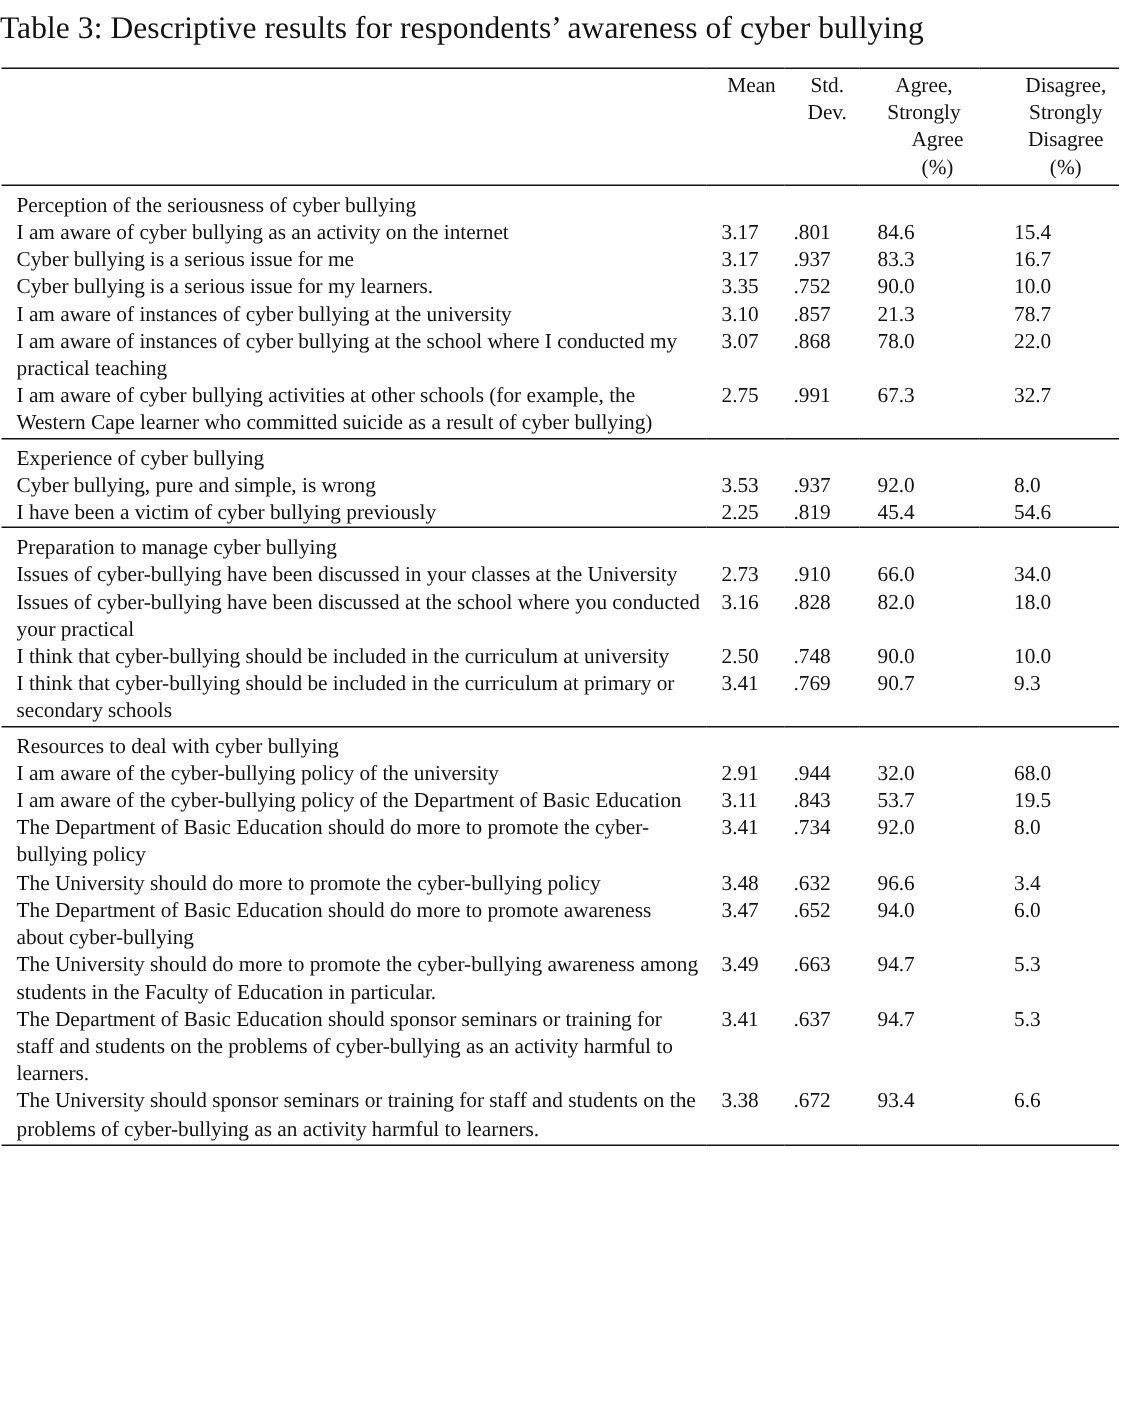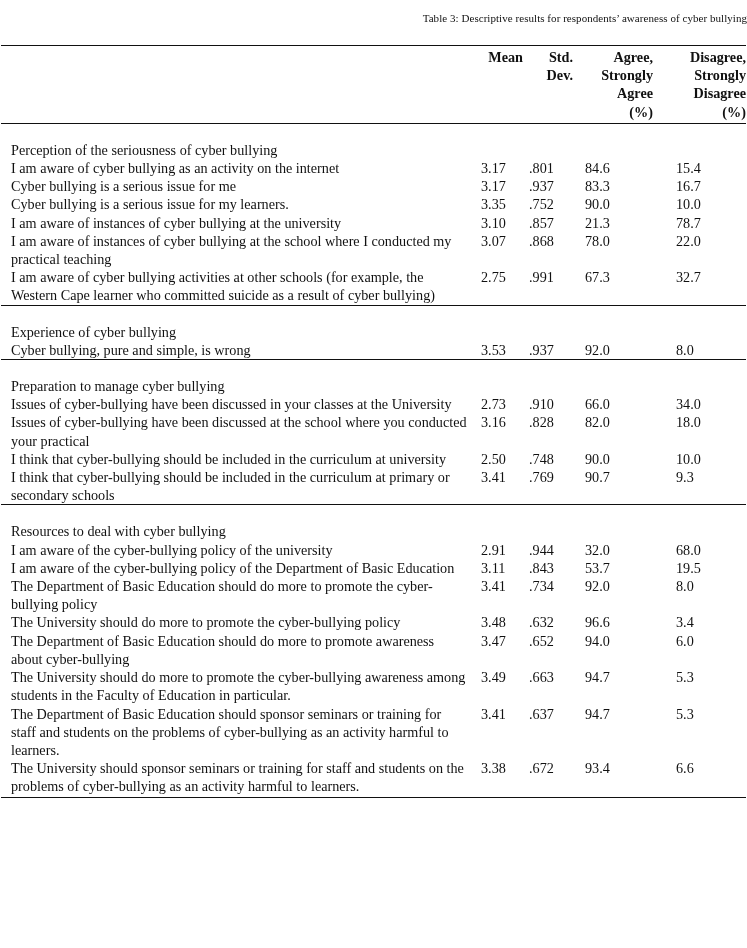--- a/index.html
+++ b/index.html
@@ -4,61 +4,61 @@
   <style>
     html, body { margin: 0; padding: 0; background: #ffffff; }
     body {
       width: 747px; height: 948px; overflow: hidden;
       font-family: "Liberation Serif", "DejaVu Serif", serif;
       color: #111111;
       font-size: 14.2px;
       line-height: 18.2px;
     }
     .caption {
-      text-align: right;
-      font-size: 11px;
+      text-align: left;
+      font-size: 21px;
       padding-top: 9px;
       height: 36px;
       letter-spacing: 0.05px;
     }
     table {
       border-collapse: collapse;
       width: 745px;
       margin-left: 1px;
       table-layout: fixed;
     }
     col.c-item { width: 470px; }
     col.c-mean { width: 52px; }
     col.c-sd { width: 50px; }
     col.c-agree { width: 80px; }
     col.c-dis { width: 93px; }
     thead tr.head-row th {
       border-top: 1.6px solid #111;
       border-bottom: 1.6px solid #111;
-      font-weight: bold;
-      text-align: right;
+      font-weight: normal;
+      text-align: center;
       vertical-align: top;
       padding: 2px 0 2px 0;
       line-height: 18.2px;
     }
     thead th.h-mean { padding-left: 8px !important; }
     thead th.h-sd { padding-left: 7px !important; }
     thead th.h-agree { padding-left: 6px !important; }
     thead th.h-dis { padding-left: 22px !important; margin-top: 20px; }
     td {
       padding: 0;
       vertical-align: top;
       line-height: 18.2px;
     }
     td.item { padding-left: 10px; padding-right: 4px; }
     td.mean { padding-left: 10px; }
     td.sd { padding-left: 6px; }
     td.agree { padding-left: 12px; }
     td.dis { padding-left: 23px; }
-    tr.section-row td { padding-top: 17px; }
+    tr.section-row td { padding-top: 4px; }
     tbody.section + tbody.section tr.section-row td { border-top: 1.2px solid #111; }
     tbody.section:last-child tr:last-child td { border-bottom: 1.6px solid #111; padding-bottom: 1px; }
   </style>
 </head>
 <body>
 
 <div class="caption">Table 3: Descriptive results for respondents’ awareness of cyber bullying</div>
 
 <table>
   <colgroup>
@@ -152,20 +152,27 @@
 
   <tr>
     <td class="item">Cyber bullying, pure and simple, is wrong</td>
     <td class="mean">3.53</td>
     <td class="sd">.937</td>
     <td class="agree">92.0</td>
     <td class="dis">8.0</td>
   </tr>
 
 
+  <tr>
+    <td class="item">I have been a victim of cyber bullying previously</td>
+    <td class="mean">2.25</td>
+    <td class="sd">.819</td>
+    <td class="agree">45.4</td>
+    <td class="dis">54.6</td>
+  </tr>
 </tbody>
 
   <tbody class="section">
     <tr class="section-row">
       <td class="item" colspan="5">Preparation to manage cyber bullying</td>
     </tr>
 
   <tr>
     <td class="item">Issues of cyber-bullying have been discussed in your classes at the University</td>
     <td class="mean">2.73</td>

